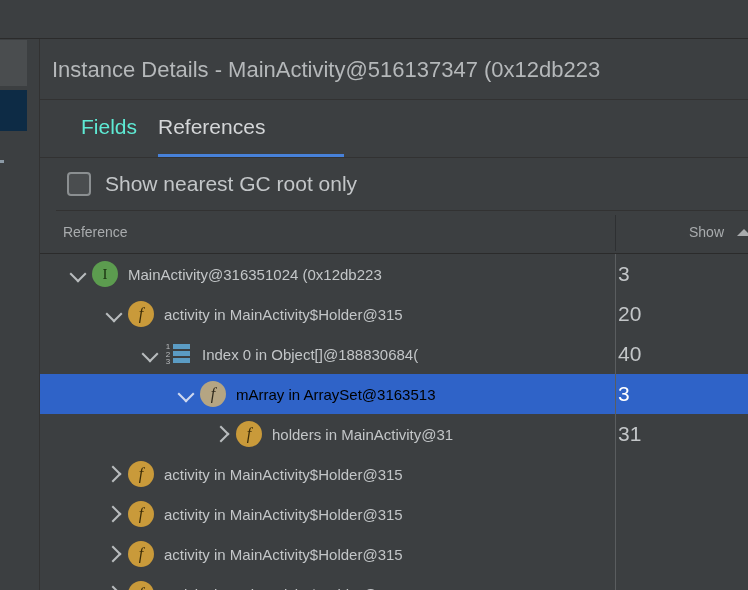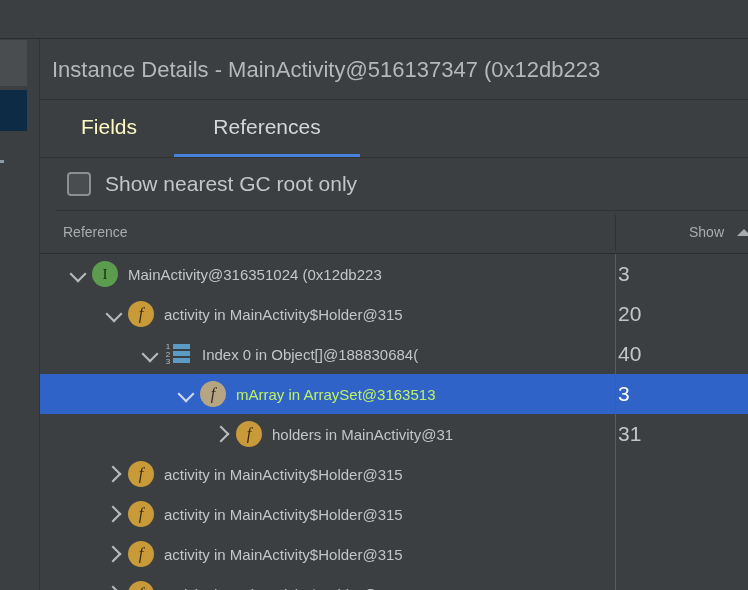--- a/index.html
+++ b/index.html
@@ -88,39 +88,39 @@
     left: 0; top: 62px;
     width: 708px; height: 56px;
     border-bottom: 1px solid #323232;
   }
   .tab {
     position: absolute;
     top: 0;
     height: 56px;
     line-height: 52px;
     font-size: 21px;
-    color: #fef9c3;
+    color: #5eead4;
     white-space: nowrap;
     cursor: default;
   }
   .tab.active {
     color: #d4d6d8;
     font-weight: normal;
   }
   .tab .tab-underline {
     position: absolute;
     left: 0; bottom: 0;
     width: 100%; height: 3px;
     background: #4781d9;
     display: none;
   }
   .tab.active .tab-underline { display: block; }
 
   #tab-fields      { left: 28px;  width: 82px; text-align: center; }
-  #tab-references  { left: 134px; width: 186px; text-align: center; }
+  #tab-references  { left: 118px; width: 186px; }
 
   
   .cb-row {
     position: absolute;
     left: 16px; top: 119px;
     width: 708px; height: 52px;
     display: flex;
     align-items: center;
     border-bottom: 1px solid #323232;
   }
@@ -278,21 +278,21 @@
     background: #5b9cc4;
     margin-bottom: 2.5px;
   }
 
   .rlabel {
     font-size: 15px;
     color: #c3c6c8;
     white-space: nowrap;
     overflow: hidden;
   }
-  .row.selected .rlabel { color: #bef264; }
+  .row.selected .rlabel { color: #000000; }
 
   .rdepth {
     position: absolute;
     left: 0; top: 0;
     height: 40px; line-height: 40px;
     font-size: 21px;
     color: #c3c6c8;
     white-space: nowrap;
     pointer-events: none;
   }

